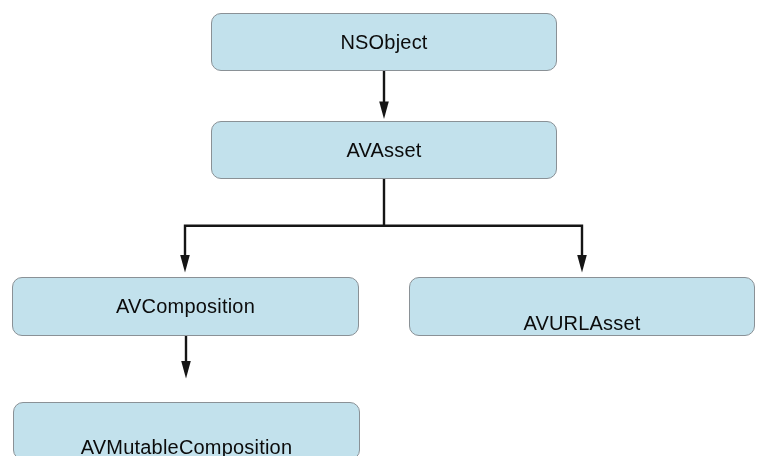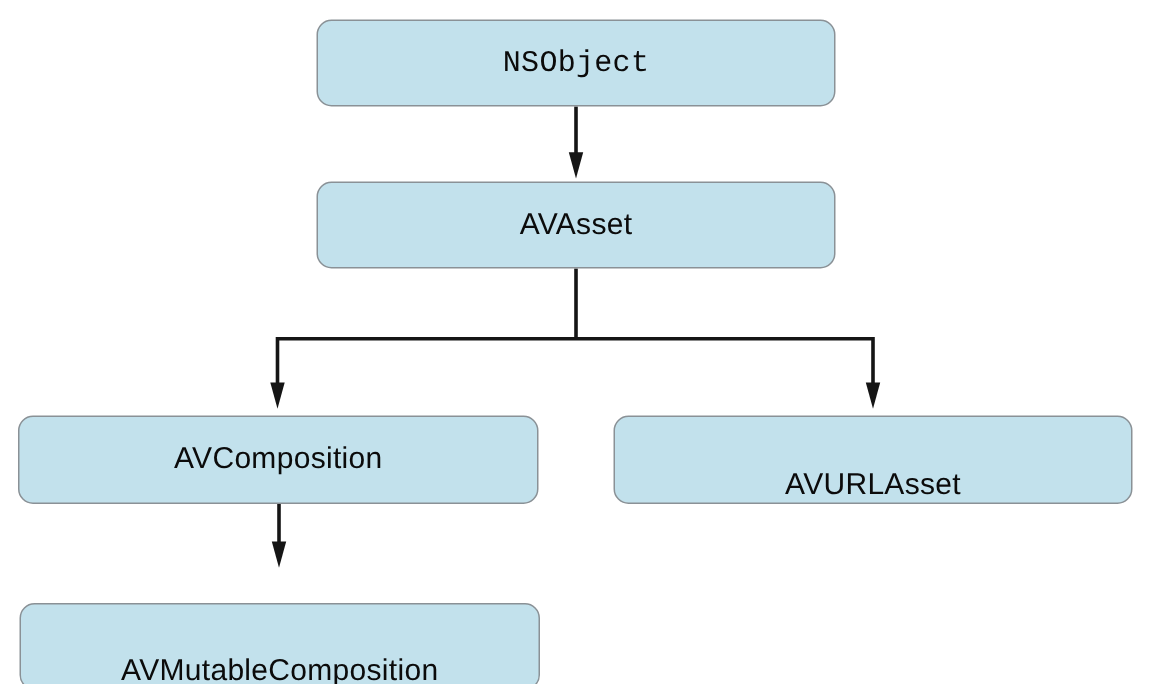--- a/index.html
+++ b/index.html
@@ -23,21 +23,21 @@
     justify-content: center;
     background: #c2e1ec;
     border: 1.6px solid #8a9196;
     border-radius: 10px;
     box-sizing: border-box;
     font-size: 20px;
     color: #0b0b0b;
     letter-spacing: 0.2px;
     white-space: nowrap;
   }
-  #node-nsobject             { left: 211px; top: 13px;  width: 346px; height: 58px; font-family: Liberation Mono, monospace; }
+  #node-nsobject             { left: 211px; top: 13px;  width: 346px; height: 58px; }
   #node-avasset              { left: 211px; top: 121px; width: 346px; height: 58px; }
   #node-avcomposition        { left: 12px;  top: 277px; width: 347px; height: 59px; }
   #node-avurlasset           { left: 409px; top: 277px; width: 346px; height: 59px; align-items: flex-end; }
   #node-avmutablecomposition { left: 13px;  top: 402px; width: 347px; height: 58px; align-items: flex-end; }
 </style>
 </head>
 <body>
 
 <div class="stage">
 

